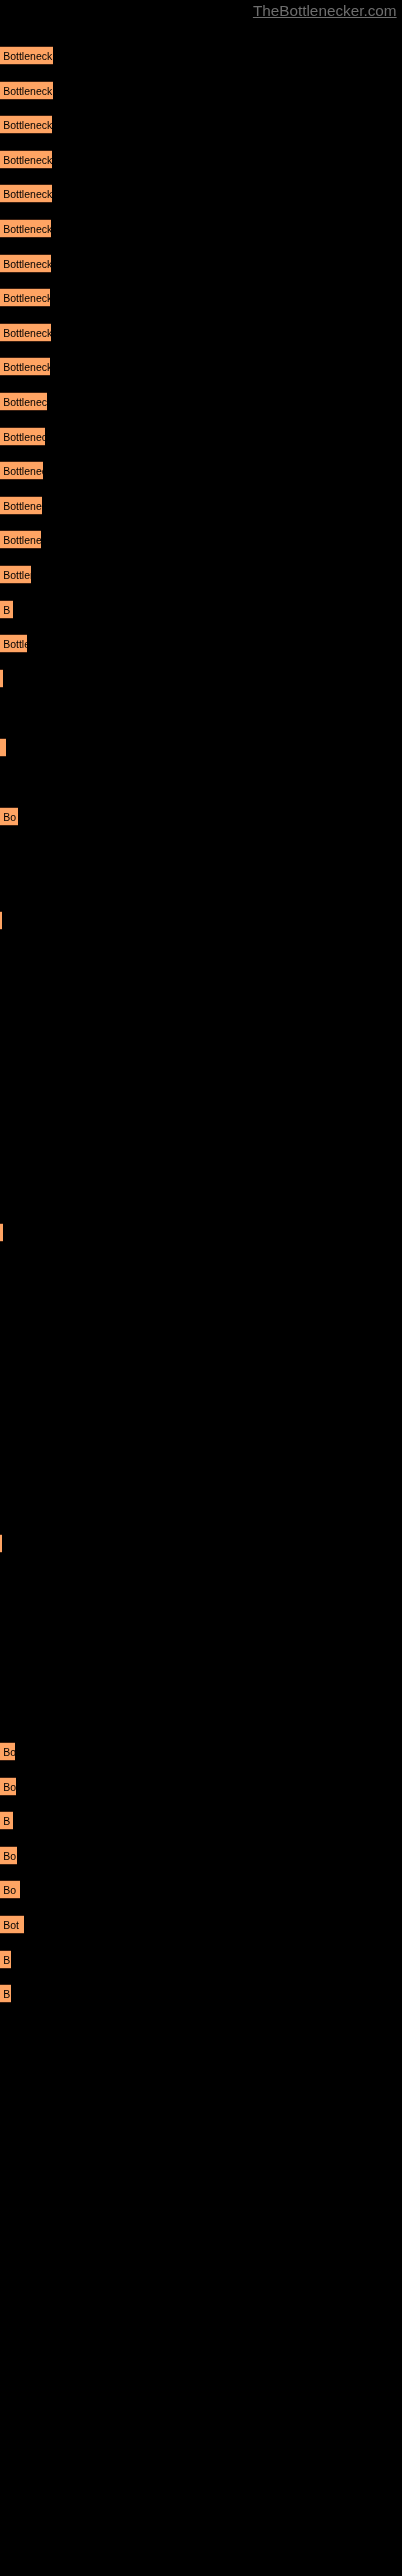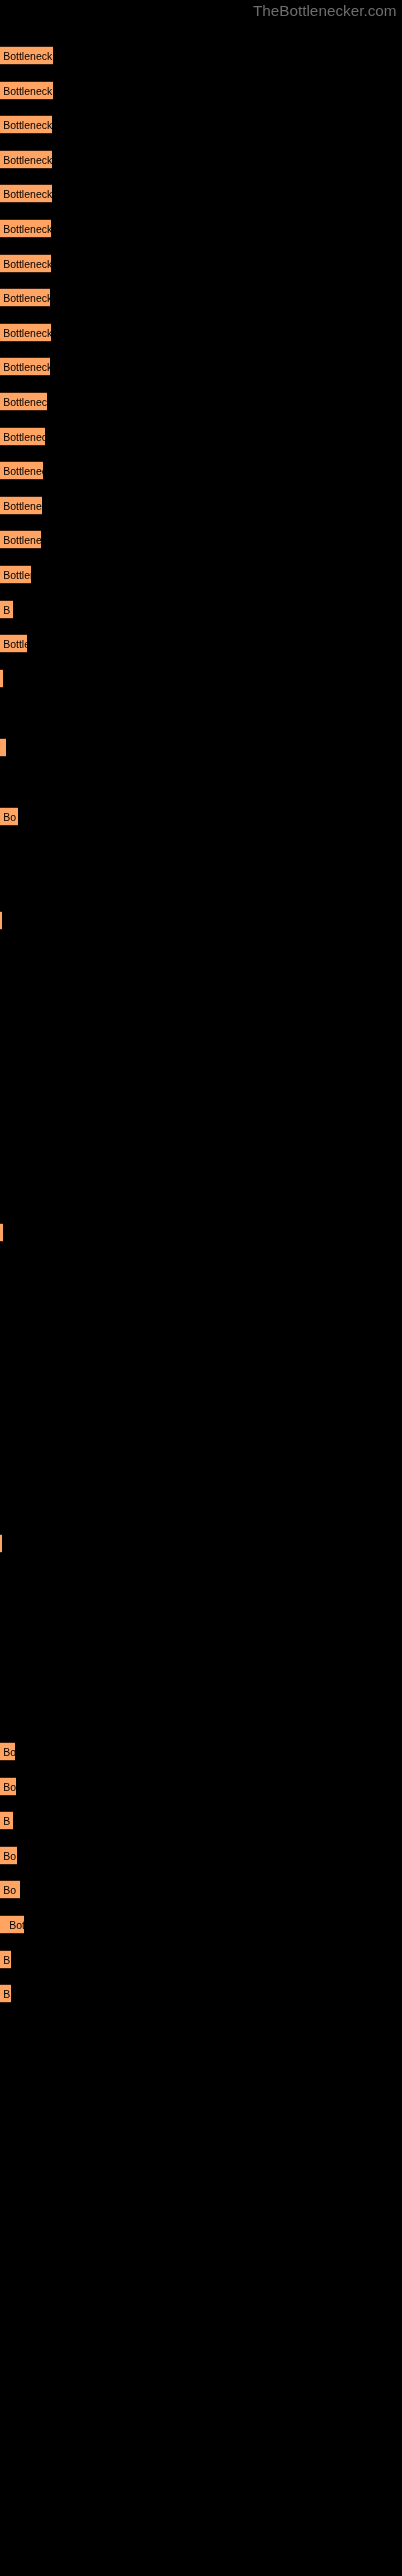--- a/index.html
+++ b/index.html
@@ -16,20 +16,21 @@
   }
   #site-title {
     position: absolute;
     right: 6.4px;
     top: 1.6px;
     font-size: 15.3px;
     color: #6e6e6e;
     letter-spacing: 0px;
     white-space: nowrap;
     font-family: "Liberation Sans", sans-serif;
+    text-decoration: underline;
   }
   #plot {
     position: absolute;
     left: 0;
     top: 0;
     width: 403px;
     height: 2576px;
   }
   .bar {
     position: absolute;
@@ -130,21 +131,21 @@
     <div class="bar" style="top: 1811px; height: 19.3px; width: 13px; background: rgb(255, 164, 99); border-top-color: rgb(58, 31, 16); border-bottom-color: rgb(58, 31, 16);">
       <span class="bar-label" style="color: rgb(0, 0, 0);">B</span>
     </div>
     <div class="bar" style="top: 1846px; height: 19.3px; width: 17px; background: rgb(255, 164, 99); border-top-color: rgb(58, 31, 16); border-bottom-color: rgb(58, 31, 16);">
       <span class="bar-label" style="color: rgb(0, 0, 0);">Bo</span>
     </div>
     <div class="bar" style="top: 1880px; height: 19.3px; width: 20px; background: rgb(255, 164, 99); border-top-color: rgb(58, 31, 16); border-bottom-color: rgb(58, 31, 16);">
       <span class="bar-label" style="color: rgb(0, 0, 0);">Bo</span>
     </div>
     <div class="bar" style="top: 1915px; height: 19.3px; width: 24px; background: rgb(255, 164, 99); border-top-color: rgb(58, 31, 16); border-bottom-color: rgb(58, 31, 16);">
-      <span class="bar-label" style="color: rgb(0, 0, 0); margin-left: 6px;">Bot</span>
+      <span class="bar-label" style="color: rgb(0, 0, 0);">Bot</span>
     </div>
     <div class="bar" style="top: 1950px; height: 19.3px; width: 11.3px; background: rgb(255, 164, 99); border-top-color: rgb(58, 31, 16); border-bottom-color: rgb(58, 31, 16);">
       <span class="bar-label" style="color: rgb(0, 0, 0);">B</span>
     </div>
     <div class="bar" style="top: 1984px; height: 19.3px; width: 10.5px; background: rgb(255, 164, 99); border-top-color: rgb(58, 31, 16); border-bottom-color: rgb(58, 31, 16);">
       <span class="bar-label" style="color: rgb(0, 0, 0);">B</span>
     </div>
   </div>
 
 

